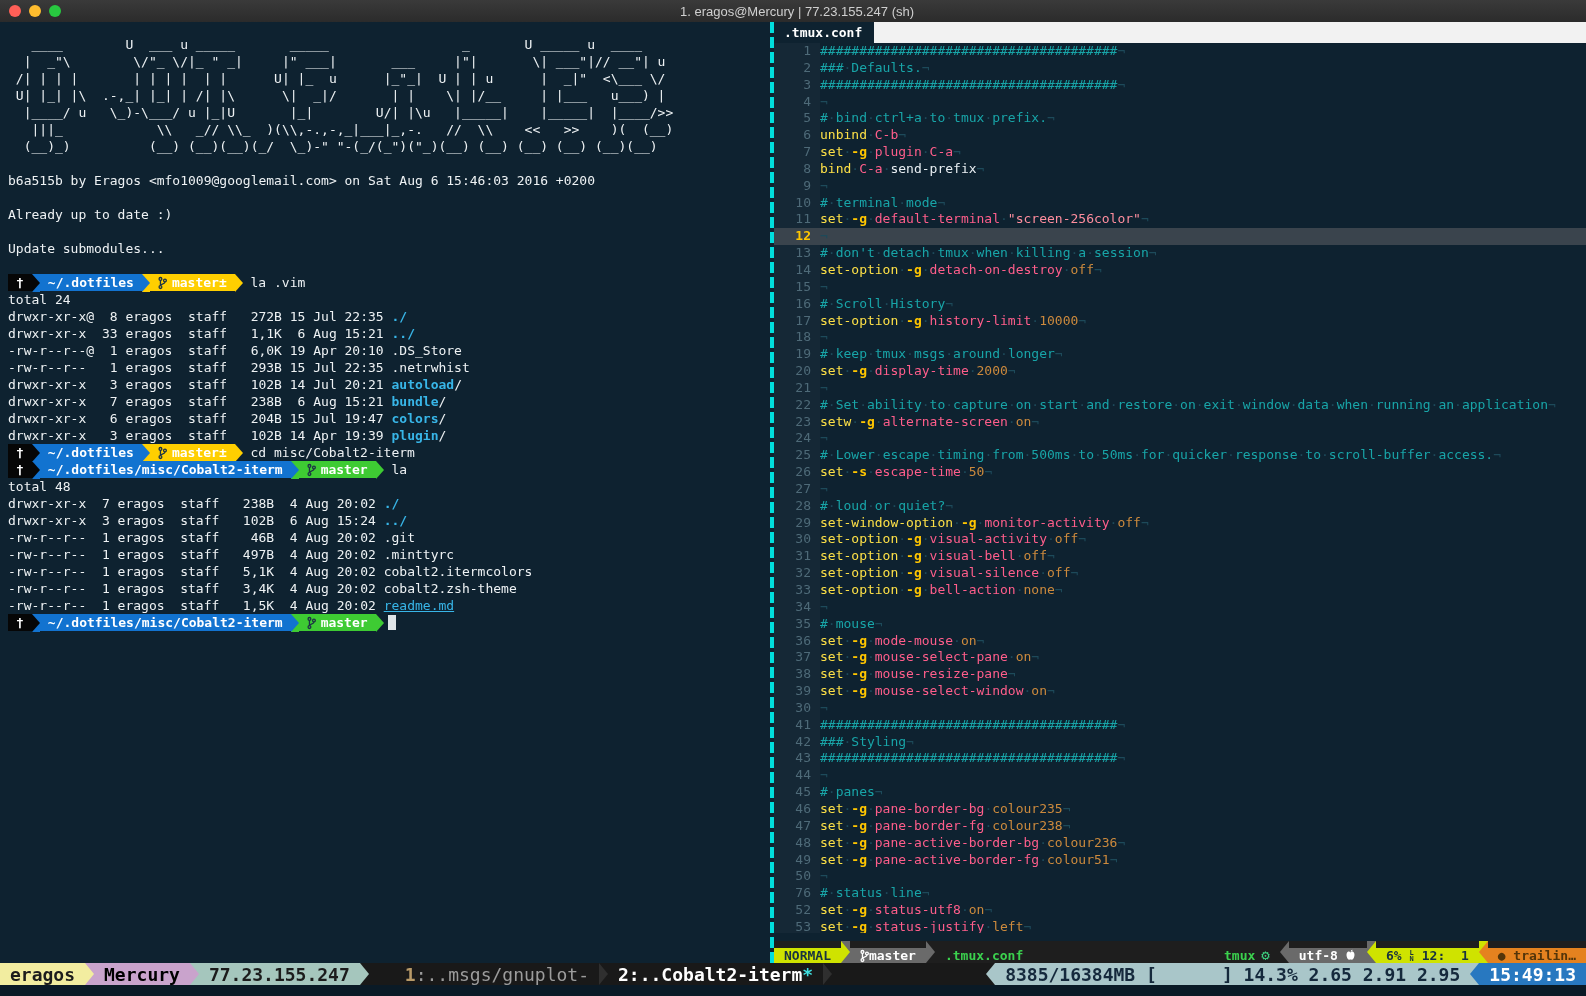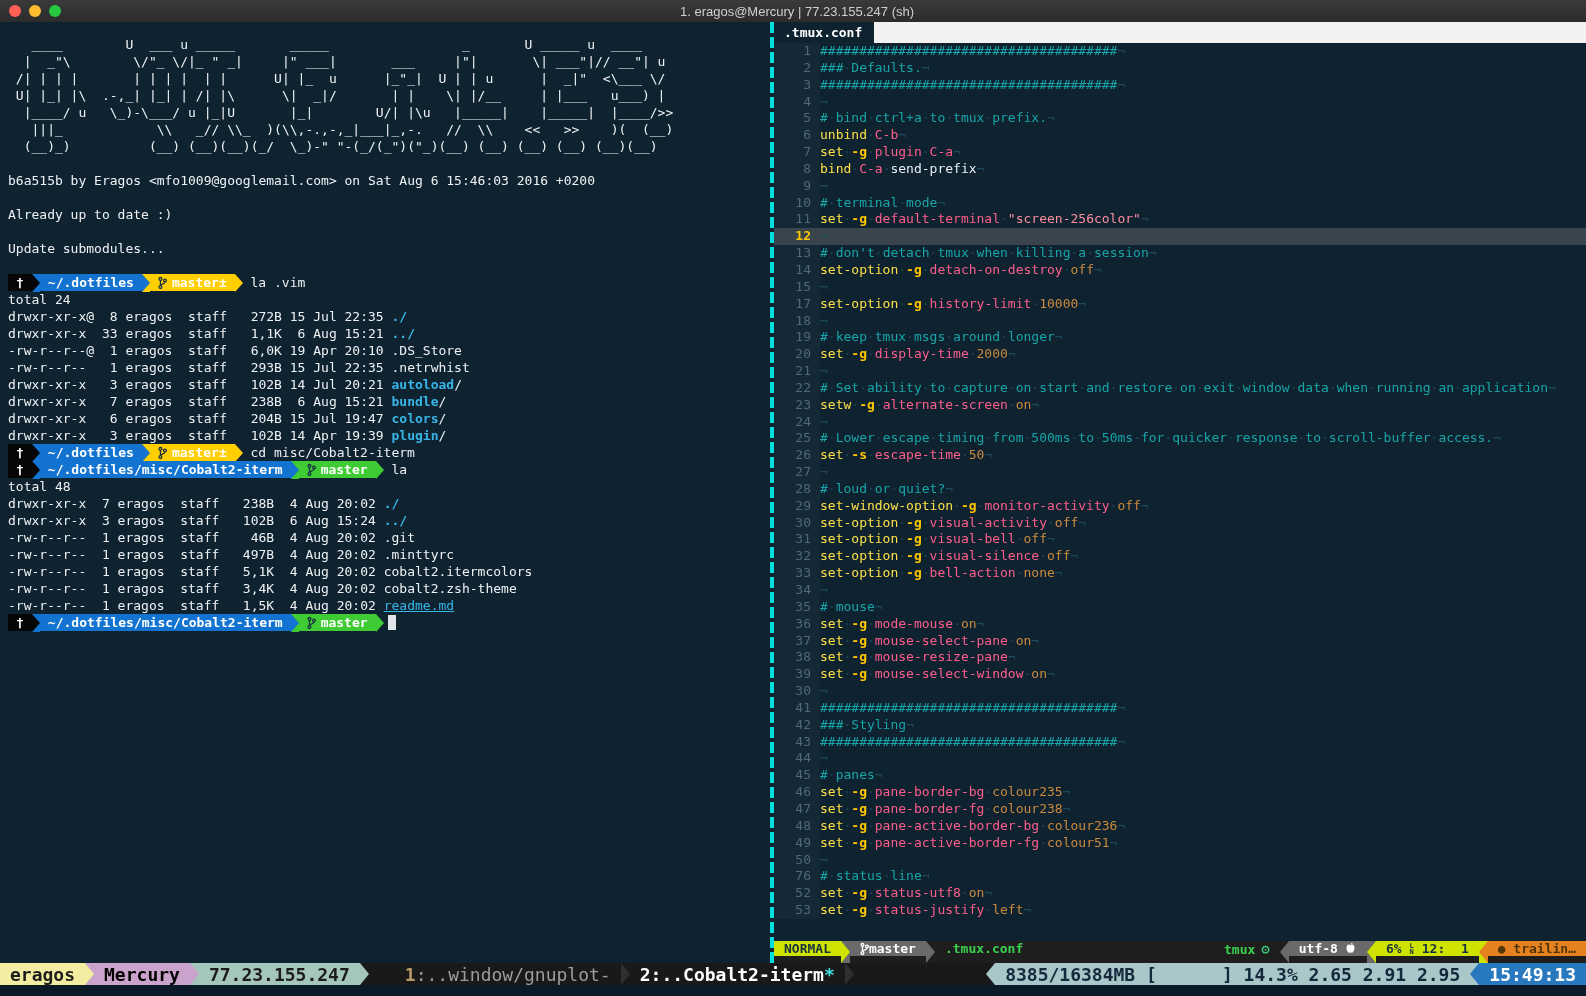--- a/index.html
+++ b/index.html
@@ -50,21 +50,21 @@
   .s-comment { color:#18a5a8; }
   .s-kw { color:#fde047; }
   .s-flag { color:#ffc600; font-weight:bold; }
   .s-opt { color:#ff5e8b; }
   .s-str { color:#ff8e9e; }
   .s-val { color:#cc8a3d; }
   .s-fg { color:#e8eef2; }
   .lc { color:#1d4a5a; }
 
   
-  .statusline { height:22px; flex:none; background:#1e1e1e; display:flex; align-items:flex-start;
+  .statusline { height:22px; flex:none; background:#1e1e1e; display:flex; align-items:flex-end;
     font-size:13px; overflow:hidden;margin-top:8px; }
   .sl-seg { display:flex; align-items:center; padding:0 10px; white-space:pre; }
   .sl-arrow { width:0; height:0; border-top:11px solid transparent; border-bottom:11px solid transparent; flex:none; }
   .sl-fill { flex:1; }
   .ln-icon { display:inline-flex; flex-direction:column; justify-content:center; margin:0 8px;
     font-size:7px; line-height:6px; font-weight:bold; color:#173140; }
   .gear { font-size:14px; margin-left:6px; }
 
   
   .tmuxbar { height:22px; flex:none; background:#191919; display:flex; align-items:stretch;
@@ -132,20 +132,21 @@
           <div class="vim-line"><span class="gutter">6</span><span class="code"><span class="s-kw">unbind</span><span class="lc">·</span><span class="s-opt">C-b</span><span class="lc">¬</span></span></div>
           <div class="vim-line"><span class="gutter">7</span><span class="code"><span class="s-kw">set</span><span class="lc">·</span><span class="s-flag">-g</span><span class="lc">·</span><span class="s-opt">plugin</span><span class="lc">·</span><span class="s-opt">C-a</span><span class="lc">¬</span></span></div>
           <div class="vim-line"><span class="gutter">8</span><span class="code"><span class="s-kw">bind</span><span class="lc">·</span><span class="s-opt">C-a</span><span class="lc">·</span><span class="s-fg">send-prefix</span><span class="lc">¬</span></span></div>
           <div class="vim-line"><span class="gutter">9</span><span class="code"><span class="lc">¬</span></span></div>
           <div class="vim-line"><span class="gutter">10</span><span class="code"><span class="s-comment">#</span><span class="lc">·</span><span class="s-comment">terminal</span><span class="lc">·</span><span class="s-comment">mode</span><span class="lc">¬</span></span></div>
           <div class="vim-line"><span class="gutter">11</span><span class="code"><span class="s-kw">set</span><span class="lc">·</span><span class="s-flag">-g</span><span class="lc">·</span><span class="s-opt">default-terminal</span><span class="lc">·</span><span class="s-str">"screen-256color"</span><span class="lc">¬</span></span></div>
           <div class="vim-line cur"><span class="gutter">12</span><span class="code"><span class="lc">¬</span></span></div>
           <div class="vim-line"><span class="gutter">13</span><span class="code"><span class="s-comment">#</span><span class="lc">·</span><span class="s-comment">don't</span><span class="lc">·</span><span class="s-comment">detach</span><span class="lc">·</span><span class="s-comment">tmux</span><span class="lc">·</span><span class="s-comment">when</span><span class="lc">·</span><span class="s-comment">killing</span><span class="lc">·</span><span class="s-comment">a</span><span class="lc">·</span><span class="s-comment">session</span><span class="lc">¬</span></span></div>
           <div class="vim-line"><span class="gutter">14</span><span class="code"><span class="s-kw">set-option</span><span class="lc">·</span><span class="s-flag">-g</span><span class="lc">·</span><span class="s-opt">detach-on-destroy</span><span class="lc">·</span><span class="s-val">off</span><span class="lc">¬</span></span></div>
           <div class="vim-line"><span class="gutter">15</span><span class="code"><span class="lc">¬</span></span></div>
+          <div class="vim-line"><span class="gutter">16</span><span class="code"><span class="s-comment">#</span><span class="lc">·</span><span class="s-comment">Scroll</span><span class="lc">·</span><span class="s-comment">History</span><span class="lc">¬</span></span></div>
           <div class="vim-line"><span class="gutter">17</span><span class="code"><span class="s-kw">set-option</span><span class="lc">·</span><span class="s-flag">-g</span><span class="lc">·</span><span class="s-opt">history-limit</span><span class="lc">·</span><span class="s-val">10000</span><span class="lc">¬</span></span></div>
           <div class="vim-line"><span class="gutter">18</span><span class="code"><span class="lc">¬</span></span></div>
           <div class="vim-line"><span class="gutter">19</span><span class="code"><span class="s-comment">#</span><span class="lc">·</span><span class="s-comment">keep</span><span class="lc">·</span><span class="s-comment">tmux</span><span class="lc">·</span><span class="s-comment">msgs</span><span class="lc">·</span><span class="s-comment">around</span><span class="lc">·</span><span class="s-comment">longer</span><span class="lc">¬</span></span></div>
           <div class="vim-line"><span class="gutter">20</span><span class="code"><span class="s-kw">set</span><span class="lc">·</span><span class="s-flag">-g</span><span class="lc">·</span><span class="s-opt">display-time</span><span class="lc">·</span><span class="s-val">2000</span><span class="lc">¬</span></span></div>
           <div class="vim-line"><span class="gutter">21</span><span class="code"><span class="lc">¬</span></span></div>
           <div class="vim-line"><span class="gutter">22</span><span class="code"><span class="s-comment">#</span><span class="lc">·</span><span class="s-comment">Set</span><span class="lc">·</span><span class="s-comment">ability</span><span class="lc">·</span><span class="s-comment">to</span><span class="lc">·</span><span class="s-comment">capture</span><span class="lc">·</span><span class="s-comment">on</span><span class="lc">·</span><span class="s-comment">start</span><span class="lc">·</span><span class="s-comment">and</span><span class="lc">·</span><span class="s-comment">restore</span><span class="lc">·</span><span class="s-comment">on</span><span class="lc">·</span><span class="s-comment">exit</span><span class="lc">·</span><span class="s-comment">window</span><span class="lc">·</span><span class="s-comment">data</span><span class="lc">·</span><span class="s-comment">when</span><span class="lc">·</span><span class="s-comment">running</span><span class="lc">·</span><span class="s-comment">an</span><span class="lc">·</span><span class="s-comment">application</span><span class="lc">¬</span></span></div>
           <div class="vim-line"><span class="gutter">23</span><span class="code"><span class="s-kw">setw</span><span class="lc">·</span><span class="s-flag">-g</span><span class="lc">·</span><span class="s-opt">alternate-screen</span><span class="lc">·</span><span class="s-val">on</span><span class="lc">¬</span></span></div>
           <div class="vim-line"><span class="gutter">24</span><span class="code"><span class="lc">¬</span></span></div>
           <div class="vim-line"><span class="gutter">25</span><span class="code"><span class="s-comment">#</span><span class="lc">·</span><span class="s-comment">Lower</span><span class="lc">·</span><span class="s-comment">escape</span><span class="lc">·</span><span class="s-comment">timing</span><span class="lc">·</span><span class="s-comment">from</span><span class="lc">·</span><span class="s-comment">500ms</span><span class="lc">·</span><span class="s-comment">to</span><span class="lc">·</span><span class="s-comment">50ms</span><span class="lc">·</span><span class="s-comment">for</span><span class="lc">·</span><span class="s-comment">quicker</span><span class="lc">·</span><span class="s-comment">response</span><span class="lc">·</span><span class="s-comment">to</span><span class="lc">·</span><span class="s-comment">scroll-buffer</span><span class="lc">·</span><span class="s-comment">access.</span><span class="lc">¬</span></span></div>
           <div class="vim-line"><span class="gutter">26</span><span class="code"><span class="s-kw">set</span><span class="lc">·</span><span class="s-flag">-s</span><span class="lc">·</span><span class="s-opt">escape-time</span><span class="lc">·</span><span class="s-val">50</span><span class="lc">¬</span></span></div>
@@ -206,21 +207,21 @@
   </div>
 
   <div class="tmuxbar" id="tmuxbar">
       <span class="tm-seg" style="background: rgb(242, 237, 160); color: rgb(28, 28, 28);">eragos</span>
       <span class="tm-arrow" style="border-left: 9px solid rgb(242, 237, 160); background: rgb(201, 163, 204);"></span>
       <span class="tm-seg" style="background: rgb(201, 163, 204); color: #000000;">Mercury</span>
       <span class="tm-arrow" style="border-left: 9px solid rgb(201, 163, 204); background: rgb(165, 198, 189);"></span>
       <span class="tm-seg" style="background: rgb(165, 198, 189); color: rgb(28, 28, 28);">77.23.155.247</span>
       <span class="tm-arrow" style="border-left: 9px solid rgb(165, 198, 189); background: rgb(25, 25, 25);"></span>
       <span style="width: 26px;"></span>
-      <span class="tm-win"><span style="color: rgb(184, 154, 104); font-weight: bold;">1</span><span style="color: rgb(156, 156, 156);">:..window/gnuplot-</span></span>
+      <span class="tm-win"><span style="color: rgb(184, 154, 104); font-weight: bold;">1</span><span style="color: rgb(156, 156, 156);">:..msgs/gnuplot-</span></span>
       <span class="tm-arrow" style="border-left: 9px solid rgb(47, 47, 47); background: rgb(25, 25, 25);"></span>
       <span class="tm-win"><span style="color: rgb(255, 255, 255); font-weight: bold;">2</span><span style="color: rgb(255, 255, 255); font-weight: bold;">:..Cobalt2-iterm</span><span style="color: rgb(64, 224, 224); font-weight: bold;">*</span></span>
       <span class="tm-arrow" style="border-left: 9px solid rgb(47, 47, 47); background: rgb(25, 25, 25);"></span>
       <span class="sl-fill"></span>
       <span class="tm-arrow" style="border-right: 9px solid rgb(169, 198, 201); background: rgb(25, 25, 25);"></span>
       <span class="tm-seg" style="background: rgb(169, 198, 201); color: rgb(21, 41, 60);">8385/16384MB [      ] 14.3% 2.65 2.91 2.95</span>
       <span class="tm-arrow" style="border-right: 9px solid rgb(40, 120, 192); background: rgb(169, 198, 201);"></span>
       <span class="tm-seg" style="background: rgb(40, 120, 192); color: rgb(255, 255, 255);">15:49:13</span>
     </div>
   <div class="bottom-gap"></div>

